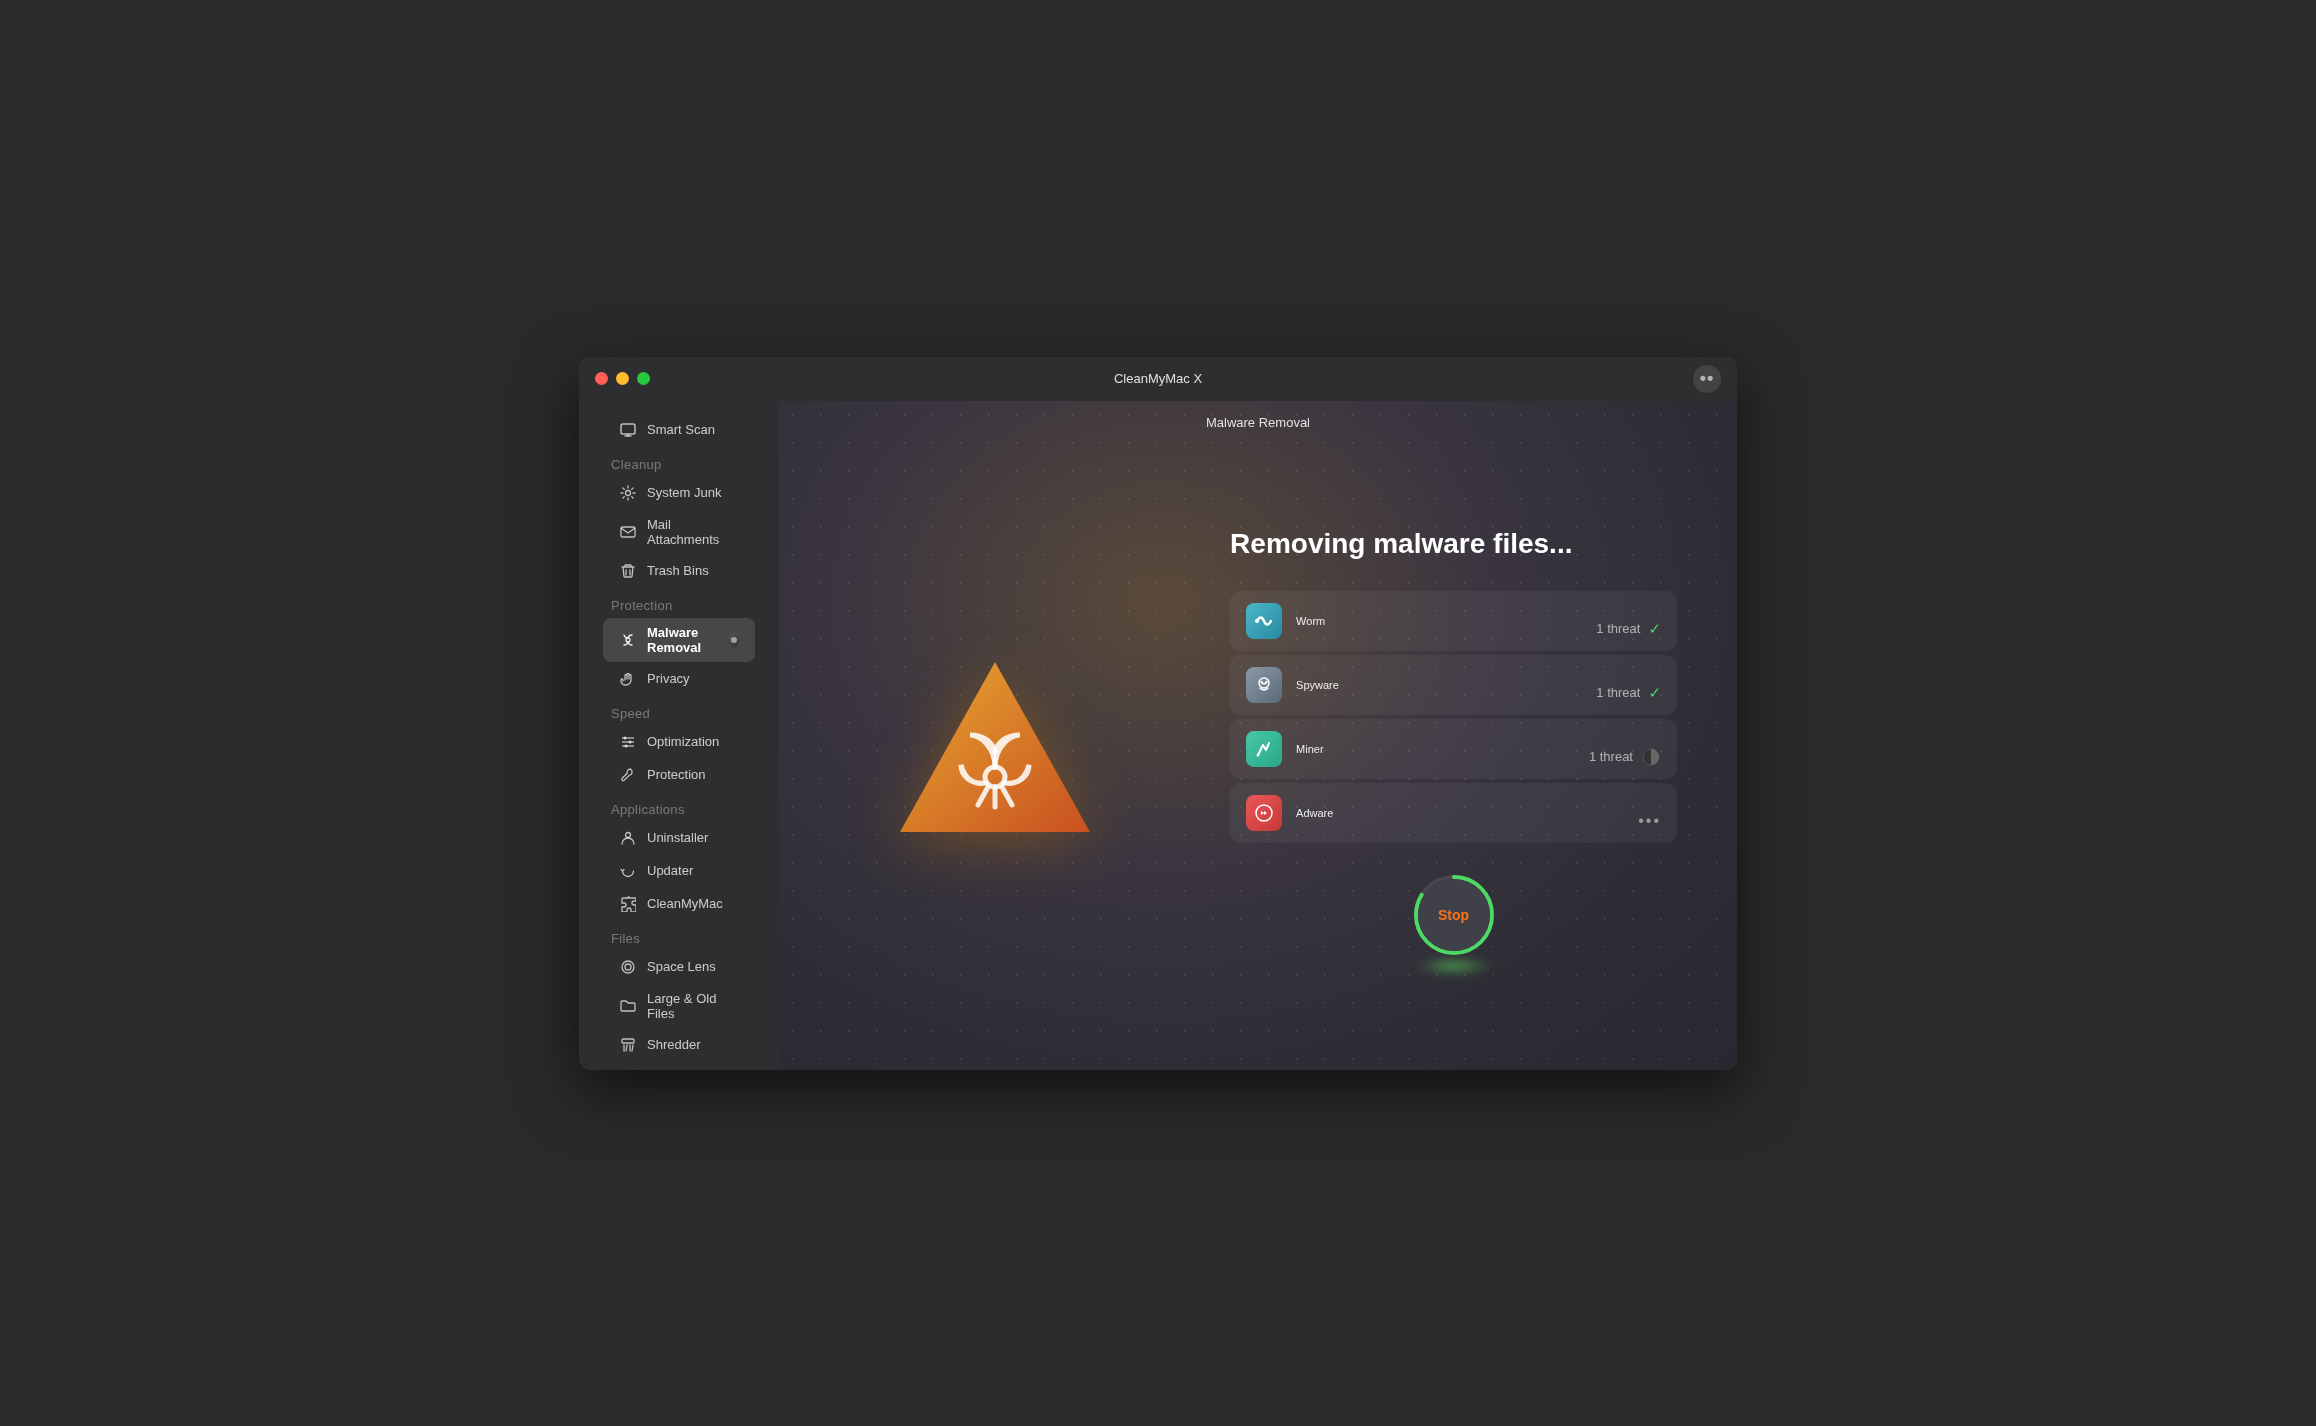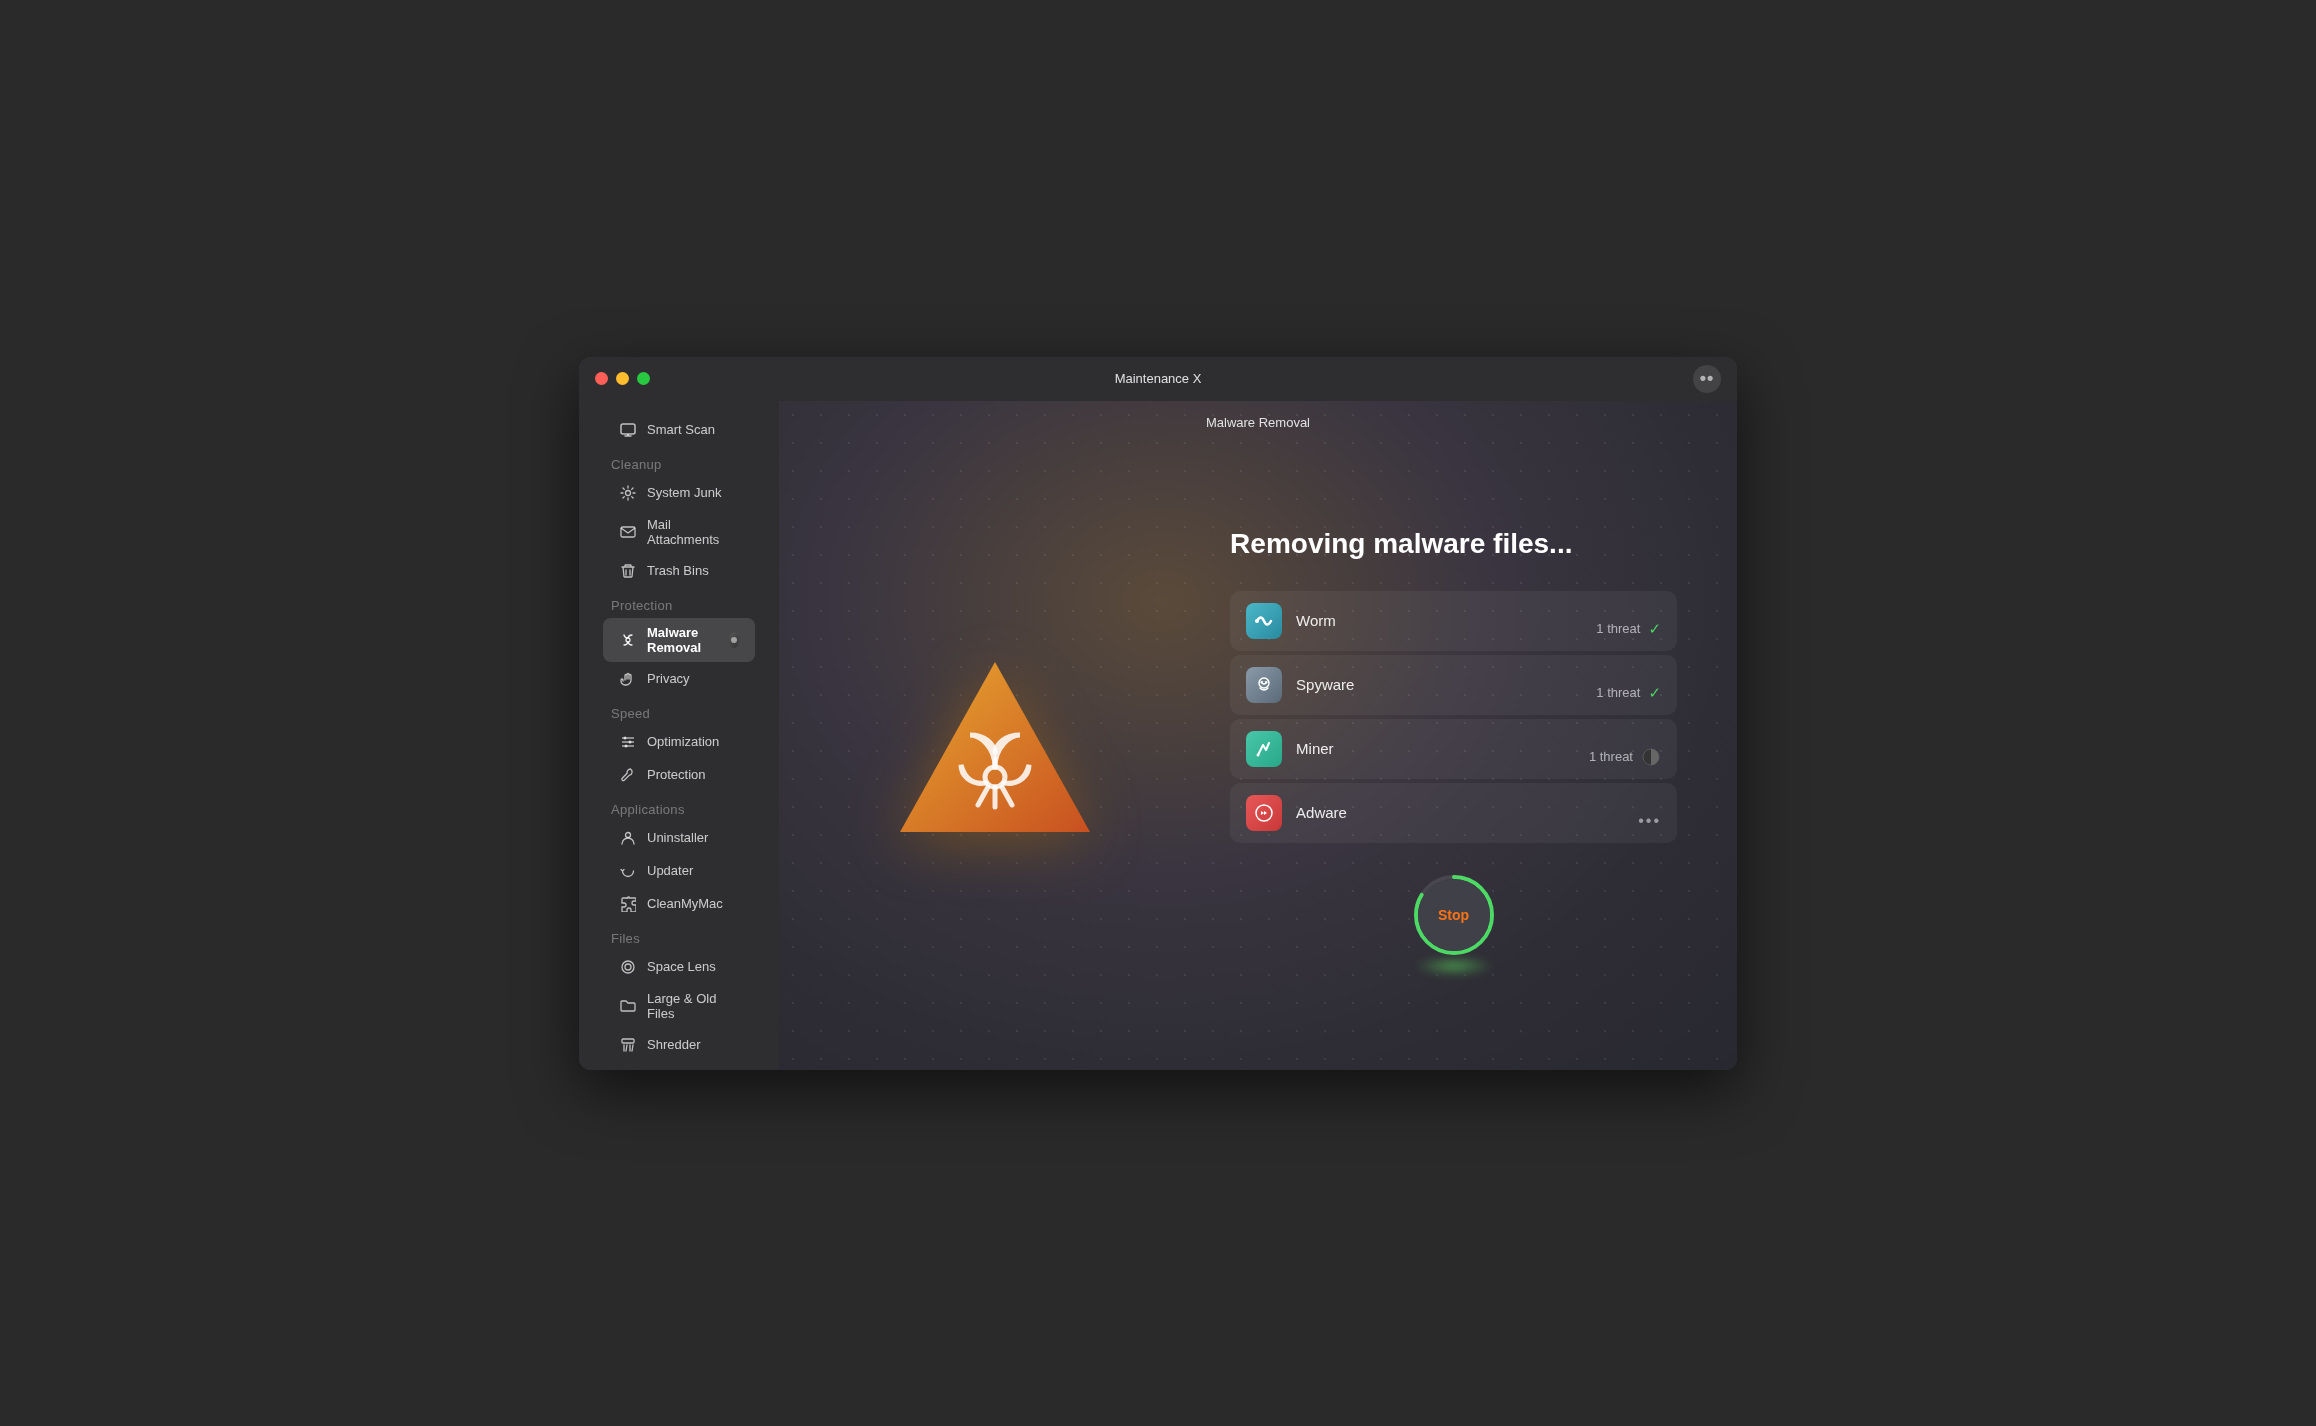--- a/index.html
+++ b/index.html
@@ -255,21 +255,21 @@
     .threat-icon-miner {
       background: linear-gradient(135deg, #48c8a8, #28a888);
     }
 
     .threat-icon-adware {
       background: linear-gradient(135deg, #e85858, #c83838);
     }
 
     .threat-name {
       flex: 1;
-      font-size: 15px;
+      font-size: 11px;
       color: rgba(255,255,255,0.9);
       font-weight: 500;
     }
 
     .threat-status {
       display: flex;
       align-items: center;
       gap: 8px;
       font-size: 13px;
       color: rgba(255,255,255,0.6);
@@ -338,21 +338,21 @@
 <body>
 
 <div class="window">
 
   <div class="titlebar">
     <div class="traffic-lights">
       <div class="traffic-light tl-red"></div>
       <div class="traffic-light tl-yellow"></div>
       <div class="traffic-light tl-green"></div>
     </div>
-    <span class="titlebar-page-title">Maintenance X</span>
+    <span class="titlebar-page-title">CleanMyMac X</span>
     <div class="titlebar-more">••</div>
   </div>
 
   <div class="content">
 
     <div class="sidebar">
 
       <div class="sidebar-item">
         <span class="sidebar-icon">
           <svg width="16" height="16" viewBox="0 0 16 16" fill="none">

